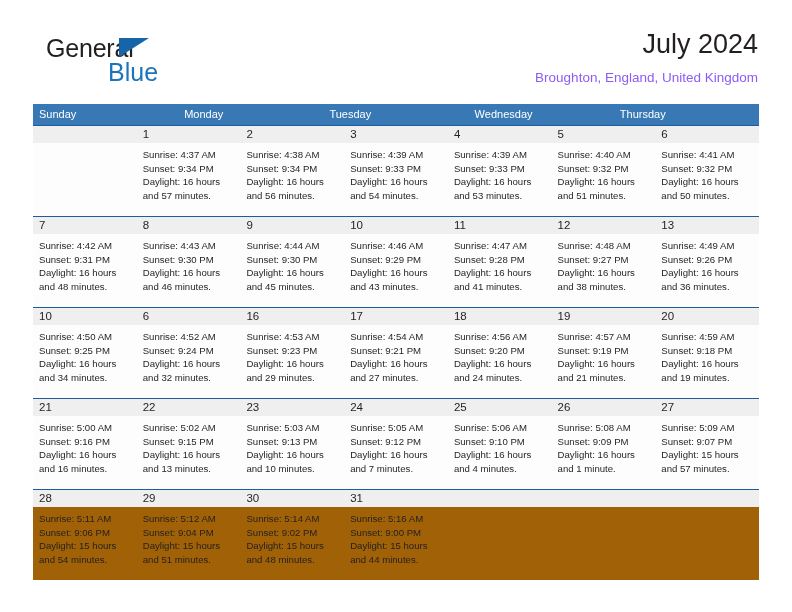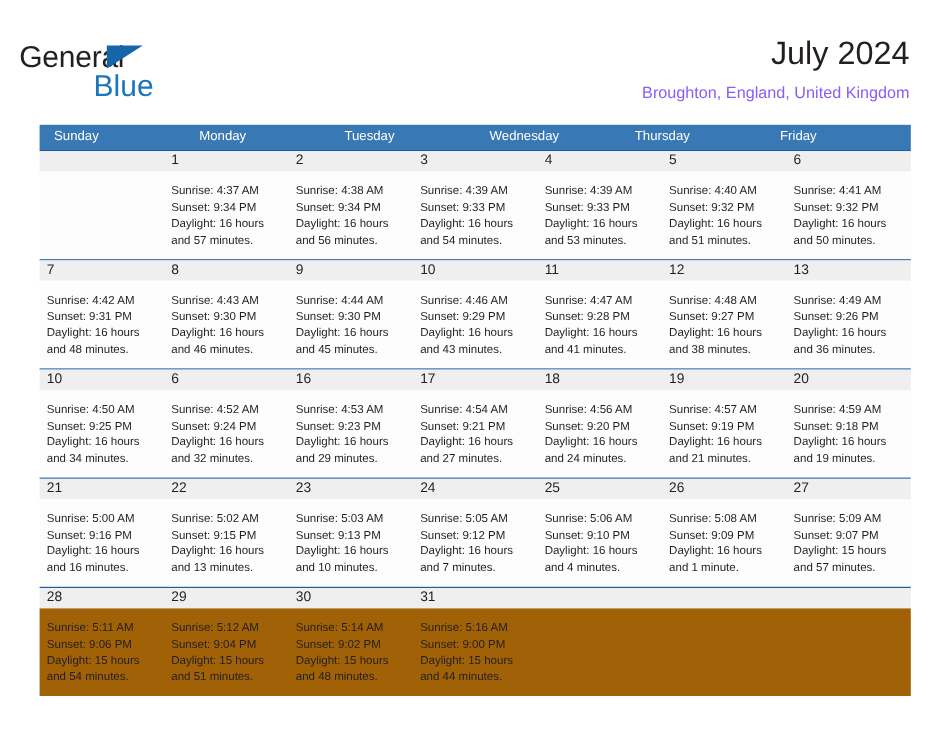--- a/index.html
+++ b/index.html
@@ -17,21 +17,21 @@
   .page {
     position: relative;
     width: 792px;
     height: 612px;
     box-sizing: border-box;
   }
 
   
   .header {
     position: absolute;
-    left: 16px;
+    left: 46px;
     top: 28px;
     right: 34px;
     height: 62px;
   }
   .brand {
     position: absolute;
     left: 0;
     top: 6px;
     width: 210px;
     height: 52px;
@@ -93,21 +93,21 @@
   .dow-row {
     display: flex;
     background: #3878b4;
     height: 21px;
   }
   .dow-cell {
     flex: 1 1 0;
     color: #ffffff;
     font-size: 11px;
     line-height: 21px;
-    padding-left: 12px;
+    padding-left: 6px;
     box-sizing: border-box;
     white-space: nowrap;
     overflow: hidden;
   }
 
   .week {
     position: relative;
     border-top: 1.3px solid #1f5c9e;
   }
   .week:first-of-type {
@@ -127,21 +127,21 @@
     flex: 1 1 0;
     box-sizing: border-box;
     padding-left: 6px;
     font-size: 11.5px;
     line-height: 17px;
     color: #231f20;
   }
   .det-cell {
     flex: 1 1 0;
     box-sizing: border-box;
-    padding: 10px 6px 0 6px;
+    padding: 5px 6px 0 6px;
     font-size: 9.6px;
     line-height: 13.6px;
     color: #231f20;
   }
   .det-cell .ln {
     display: block;
     white-space: nowrap;
   }
   .week.blank-follow .week-details {
     background: #a16207;
@@ -168,21 +168,20 @@
   </div>
 
   <div class="calendar">
 
     <div class="dow-row">
       <div class="dow-cell">Sunday</div>
       <div class="dow-cell">Monday</div>
       <div class="dow-cell">Tuesday</div>
       <div class="dow-cell">Wednesday</div>
       <div class="dow-cell">Thursday</div>
-      <div class="dow-cell">Friday</div>
     </div>
 
     <div class="week">
       <div class="week-numbers">
         <div class="num-cell"></div>
         <div class="num-cell">1</div>
         <div class="num-cell">2</div>
         <div class="num-cell">3</div>
         <div class="num-cell">4</div>
         <div class="num-cell">5</div>

